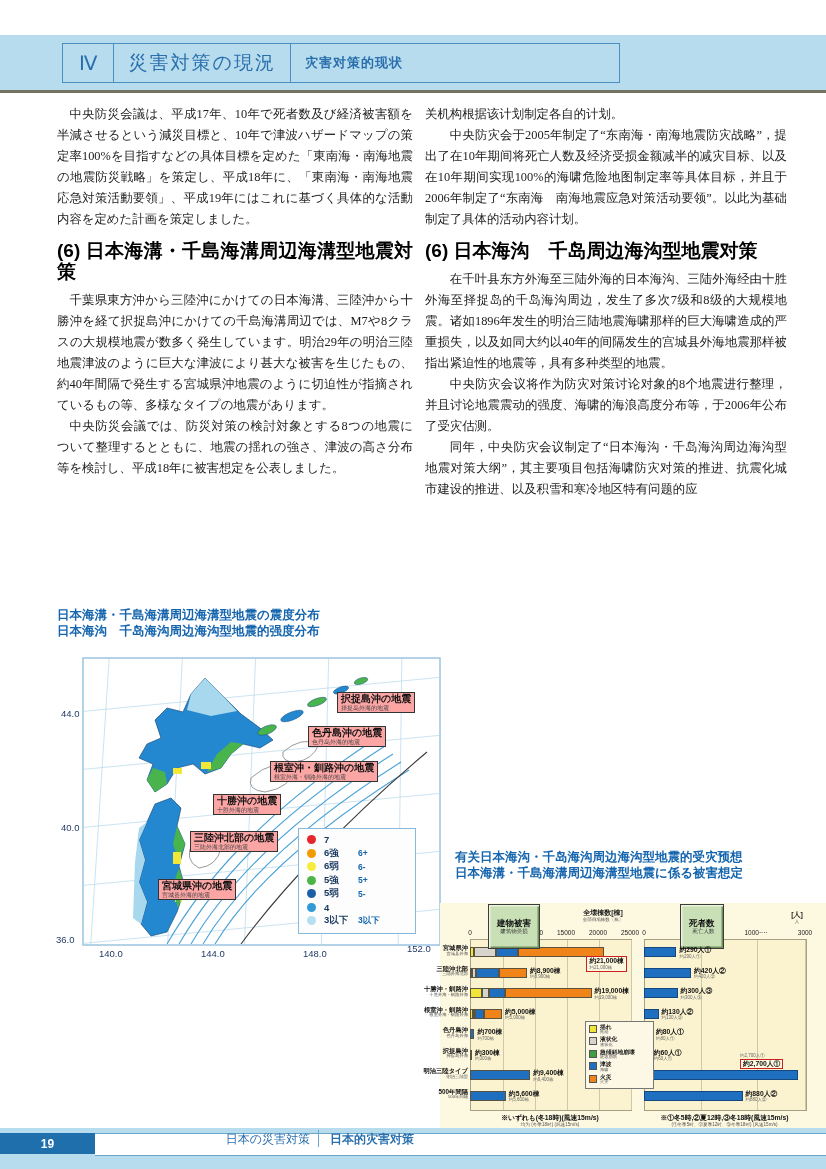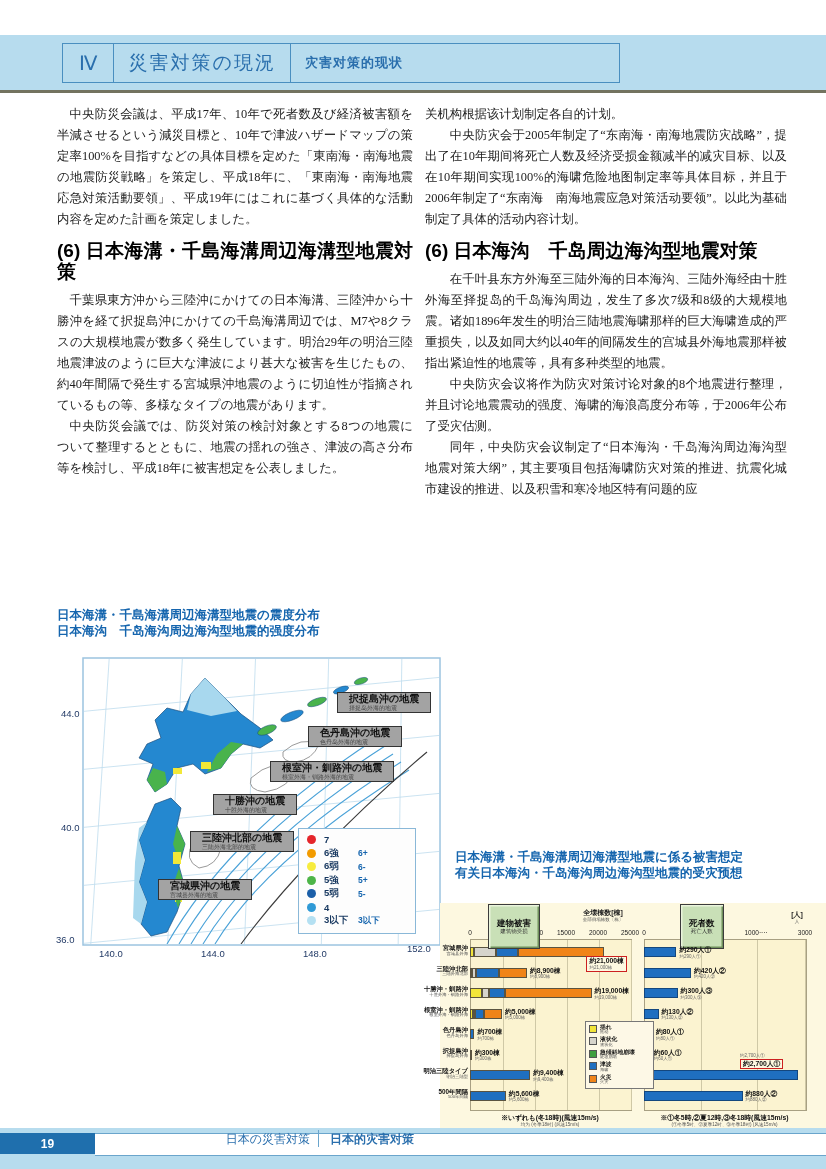--- a/index.html
+++ b/index.html
@@ -17,21 +17,21 @@
   #colL{left:57px;}
   #colR{left:425px;width:362px;}
   .col p{margin:0;}
   .ind1{text-indent:1em;}
   .ind2{text-indent:2em;}
   .sechead{font-family:"Liberation Sans",sans-serif;font-weight:bold;font-size:19px;margin:10px 0 8px 0 !important;color:#000;}
   
   .figtitle{position:absolute;font-family:"Liberation Sans",sans-serif;font-weight:bold;color:#1565ae;font-size:12.5px;line-height:16px;}
   
   #map{position:absolute;left:55px;top:656px;width:400px;height:308px;}
-  .maplabel{position:absolute;background:#a3a3a3;border:1px solid #333;padding:1px 11px;line-height:1.05;white-space:nowrap;z-index:3;}
+  .maplabel{position:absolute;background:#fca5a5;border:1px solid #333;padding:1px 3px;line-height:1.05;white-space:nowrap;z-index:3;}
   .mlja{font-family:"Liberation Sans",sans-serif;font-weight:bold;font-size:10px;color:#111;}
   .mlzh{font-family:"Liberation Sans",sans-serif;font-size:6px;color:#444;}
   #maplegend{position:absolute;left:243px;top:172px;width:118px;height:106px;background:#fdfdfd;border:1.5px solid #8ab8d8;z-index:2;padding:4px 0 0 8px;box-sizing:border-box;}
   .mlrow{display:flex;align-items:center;height:13.5px;}
   .mldot{width:9px;height:9px;border-radius:50%;display:inline-block;margin-right:8px;flex:none;}
   .mllab{font-family:"Liberation Sans",sans-serif;font-size:9.5px;font-weight:bold;color:#15365e;width:34px;}
   .mlsub{font-family:"Liberation Sans",sans-serif;font-size:8.5px;font-weight:bold;color:#1565ae;}
   
   #chart{position:absolute;left:440px;top:903px;width:386px;height:232px;background:#fdf8e0;font-family:"Liberation Sans",sans-serif;}
   .plot{position:absolute;top:36px;height:170px;background:#fbf3d0;border:1px solid #a8a083;}
@@ -241,34 +241,34 @@
         </div>
         <div class="mlrow">
           <span class="mldot" style="background:#b4e0f2"></span>
           <span class="mllab">3以下</span>
           <span class="mlsub">3以下</span>
         </div>
       </div>
   </div>
 
   <div class="figtitle" style="left:455px;top:849px;">
+    <div>有关日本海沟・千岛海沟周边海沟型地震的受灾预想</div>
     <div>日本海溝・千島海溝周辺海溝型地震に係る被害想定</div>
-    <div>有关日本海沟・千岛海沟周边海沟型地震的受灾预想</div>
   </div>
 
   <div id="chart">
     <div class="gbox" style="left:48px;">
       <div class="gbja">建物被害</div>
       <div class="gbzh">建筑物受损</div>
     </div>
     <div class="unit" style="left:128px;top:6px;width:70px;">
       <div class="unja">全壊棟数[棟]</div>
       <div class="unzh">全部倒塌栋数〔栋〕</div>
     </div>
-    <div class="gbox" style="left:240px;">
+    <div class="gbox" style="left:240px;text-align:right;">
       <div class="gbja">死者数</div>
       <div class="gbzh">死亡人数</div>
     </div>
     <div class="unit" style="left:342px;top:8px;width:30px;">
       <div class="unja">[人]</div>
       <div class="unzh">人</div>
     </div>
 
     <div class="plot" style="left:30px;width:160px;">
         <div class="gline" style="left: 32px;"></div>

